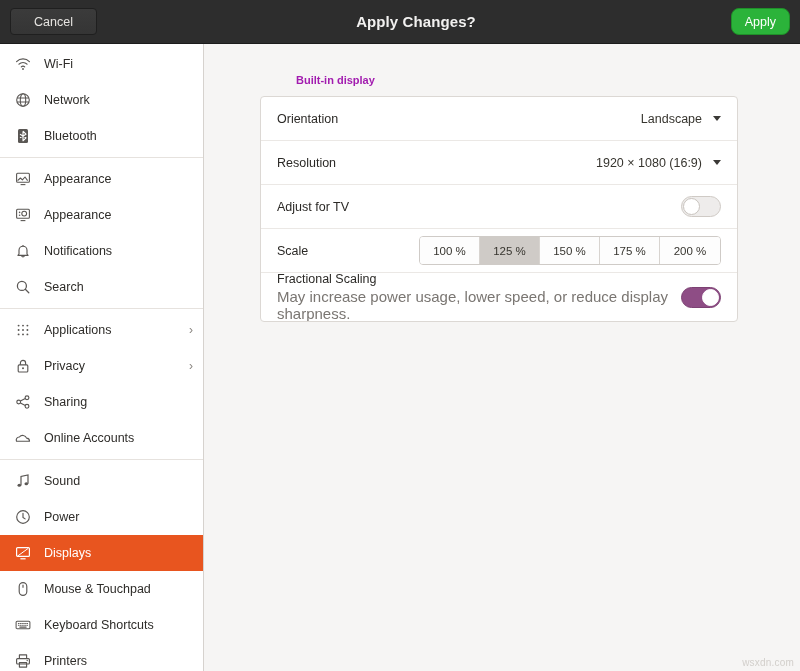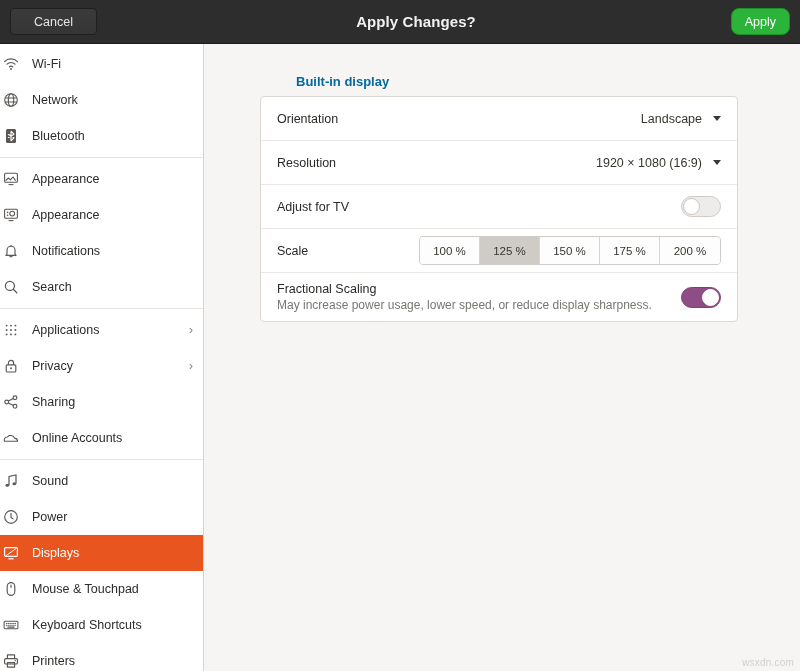--- a/index.html
+++ b/index.html
@@ -91,21 +91,21 @@
     background: #ffffff;
     border-right: 1px solid #d6d2ce;
     overflow: hidden;
     padding-top: 2px;
   }
   .nav-item {
     position: relative;
     height: 36px;
     display: flex;
     align-items: center;
-    padding: 0 10px 0 2px;
+    padding: 0 10px 0 14px;
     color: #2e2c29;
     font-size: 12.5px;
     cursor: pointer;
   }
   .nav-item.selected {
     background: #e8551f;
     color: #ffffff;
   }
   .nav-item .nav-icon {
     width: 18px;
@@ -139,23 +139,23 @@
     flex: 1 1 auto;
     height: 100%;
     background: #f6f5f4;
     position: relative;
     overflow: hidden;
   }
   .section-title {
     position: absolute;
     left: 56px;
     top: 30px;
-    font-size: 13px;
+    font-size: 11px;
     font-weight: bold;
-    color: #0369a1;
+    color: #a21caf;
     padding-left: 36px;
   }
   .card {
     position: absolute;
     left: 56px;
     top: 52px;
     width: 478px;
     background: #ffffff;
     border: 1px solid #dcd8d4;
     border-radius: 4px;
@@ -249,21 +249,21 @@
   .seg-btn:last-child { border-right: none; }
   .seg-btn.active { background: #cfcbc7; }
 
   
   .row.tall {
     height: 48px;
     align-items: center;
   }
   .row-textblock { display: flex; flex-direction: column; gap: 2px; }
   .row-sub {
-    font-size: 12px;
+    font-size: 15px;
     color: #7a7672;
   }
 
   .watermark {
     position: absolute;
     right: 6px;
     bottom: 3px;
     font-size: 10px;
     color: #d2cfcb;
     letter-spacing: 0.2px;

